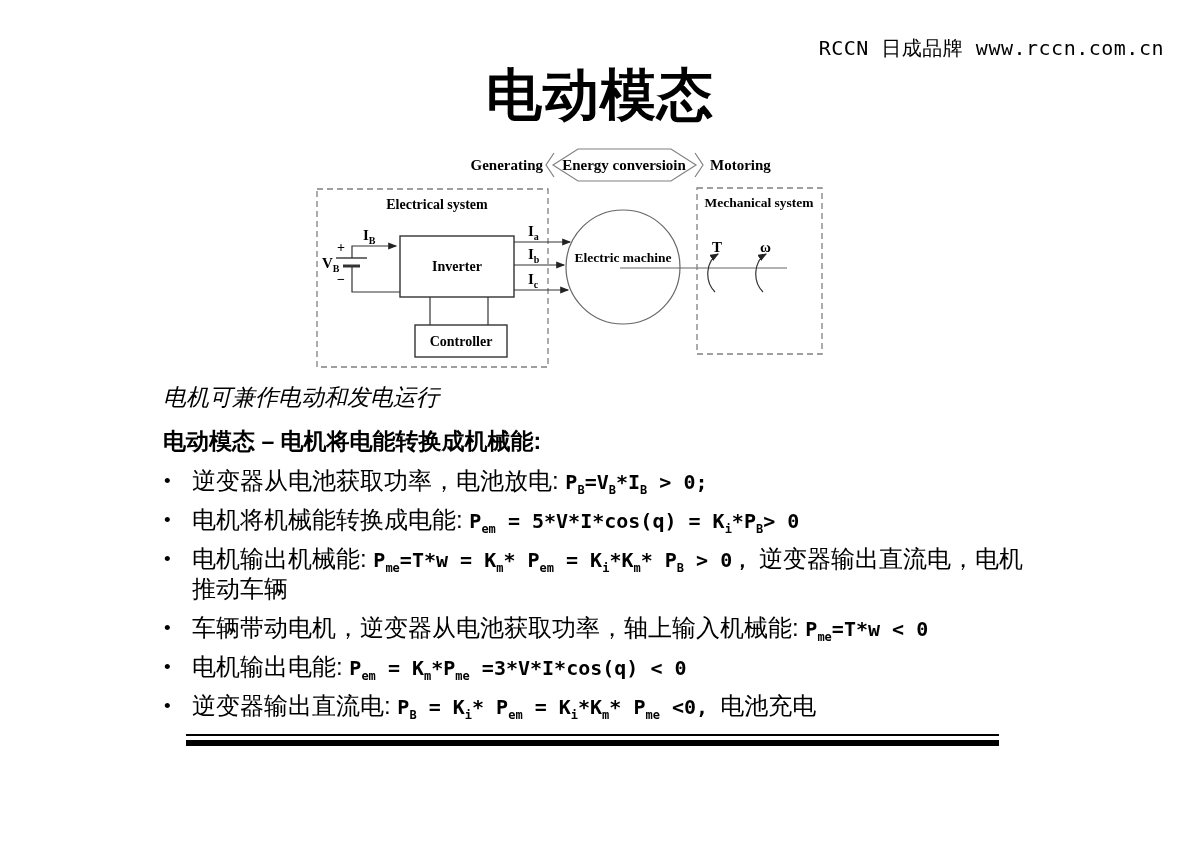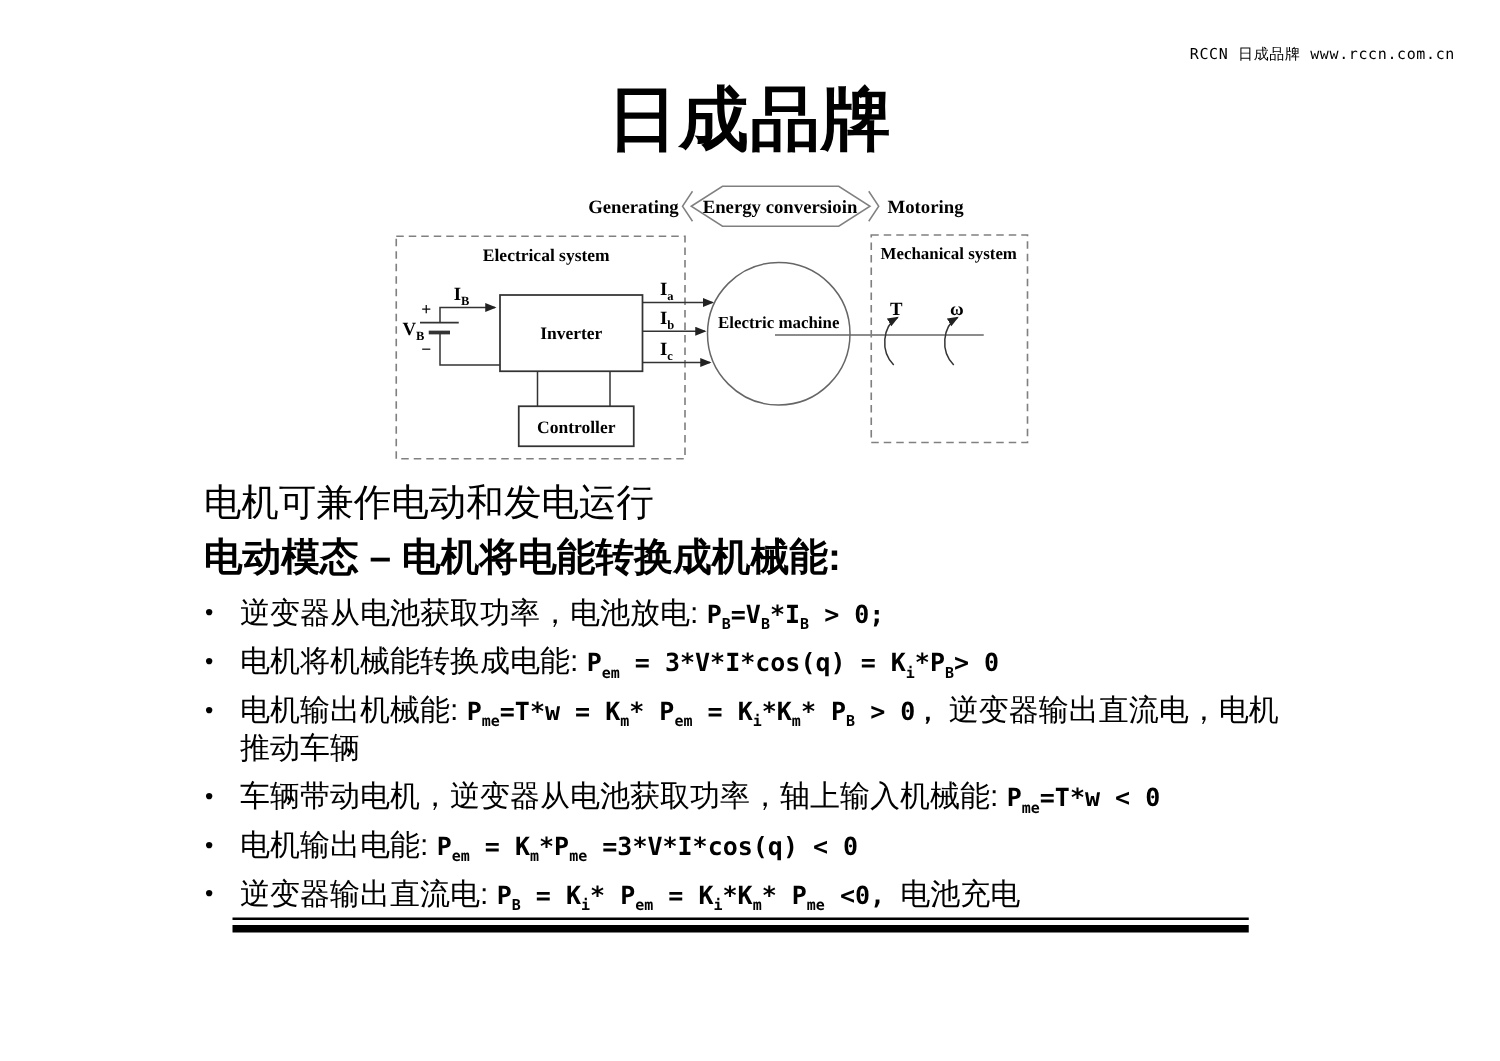--- a/index.html
+++ b/index.html
@@ -2,50 +2,50 @@
 <html><head>
 <meta charset="utf-8">
 <style>
   html,body { margin:0; padding:0; background:#ffffff; }
   .page {
     position:relative; width:1200px; height:849px; background:#ffffff;
     font-family:"Liberation Sans","DejaVu Sans",sans-serif; color:#000;
     overflow:hidden;
   }
   .watermark {
-    position:absolute; top:35px; right:36px; font-size:12px; color:#000;
+    position:absolute; top:35px; right:36px; font-size:20px; color:#000;
     font-family:"DejaVu Sans Mono","Liberation Mono",monospace; letter-spacing:0.5px;
   }
   .title {
     position:absolute; top:58px; left:0; width:100%; text-align:center;
     font-size:56px; font-weight:bold; letter-spacing:1px;
   }
   svg.diagram { position:absolute; left:0; top:0; width:1200px; height:849px; }
   .dtext { font-family:"Liberation Serif","DejaVu Serif",serif; font-weight:bold; fill:#000; }
   .content { position:absolute; left:160px; top:382px; width:900px; }
-  .intro { font-size:30px; margin:0 0 2px 3px; }
-  .sec-heading { font-size:31px; font-weight:bold; margin:0 0 10px 3px; }
+  .intro { font-size:23px; margin:0 0 13px 3px;font-style:italic; }
+  .sec-heading { font-size:23px; font-weight:bold; margin:0 0 10px 3px; }
   .sec-heading.second { margin-top:8px; margin-left:7px; }
   .bullet-row { display:flex; align-items:flex-start; margin:0 0 9px 0; line-height:27px; }
   .dot { flex:none; width:28px; padding-left:4px; font-size:19px; }
   .bullet-content { flex:1; }
   .zh { font-size:24px; }
   .en { font-size:20px; font-family:"DejaVu Sans Mono","Liberation Mono",monospace;font-weight:bold; }
   .en sub { font-size:12px; line-height:0; }
   .rule-thin  { position:absolute; left:186px; top:734px; width:813px; height:2px; background:#000; }
   .rule-thick { position:absolute; left:186px; top:740px; width:813px; height:6px; background:#000; }
 </style>
 </head>
 <body>
 
 <div class="page">
 
   <div class="watermark">RCCN 日成品牌 www.rccn.com.cn</div>
 
-  <div class="title">日成品牌</div>
+  <div class="title">电动模态</div>
 
   <svg class="diagram" viewBox="0 0 1200 849">
     <defs>
       <marker id="arr" markerWidth="9" markerHeight="8" refX="6.5" refY="3" orient="auto">
         <path d="M0,0 L7.5,3 L0,6 z" fill="#222"></path>
       </marker>
     </defs>
 
     <text class="dtext" x="543" y="170" text-anchor="end" font-size="15">Generating</text>
     <polygon points="553,165 578,149 671,149 696,165 671,181 578,181" fill="#ffffff" stroke="#808080" stroke-width="1.2"></polygon>
@@ -99,21 +99,21 @@
     <div class="intro">电机可兼作电动和发电运行</div>
 
     <div class="sec-heading">电动模态 – 电机将电能转换成机械能:</div>
     <div>
         <div class="bullet-row">
           <span class="dot">•</span>
           <div class="bullet-content"><span class="zh">逆变器从电池获取功率，电池放电: </span><span class="en"><span>P</span><sub>B</sub><span>=V</span><sub>B</sub><span>*I</span><sub>B</sub><span> &gt; 0;</span></span></div>
         </div>
         <div class="bullet-row">
           <span class="dot">•</span>
-          <div class="bullet-content"><span class="zh">电机将机械能转换成电能: </span><span class="en"><span>P</span><sub>em</sub><span> = 3*V*I*cos(q) = K</span><sub>i</sub><span>*P</span><sub>B</sub><span>&gt; 0</span></span></div>
+          <div class="bullet-content"><span class="zh">电机将机械能转换成电能: </span><span class="en"><span>P</span><sub>em</sub><span> = 5*V*I*cos(q) = K</span><sub>i</sub><span>*P</span><sub>B</sub><span>&gt; 0</span></span></div>
         </div>
         <div class="bullet-row">
           <span class="dot">•</span>
           <div class="bullet-content"><span class="zh">电机输出机械能: </span><span class="en"><span>P</span><sub>me</sub><span>=T*w = K</span><sub>m</sub><span>* P</span><sub>em</sub><span> = K</span><sub>i</sub><span>*K</span><sub>m</sub><span>* P</span><sub>B</sub><span> &gt; 0，</span></span><span class="zh"> 逆变器输出直流电，电机</span><br><span class="zh">推动车辆</span></div>
         </div>
       </div>
 
     <div>
         <div class="bullet-row">
           <span class="dot">•</span>

